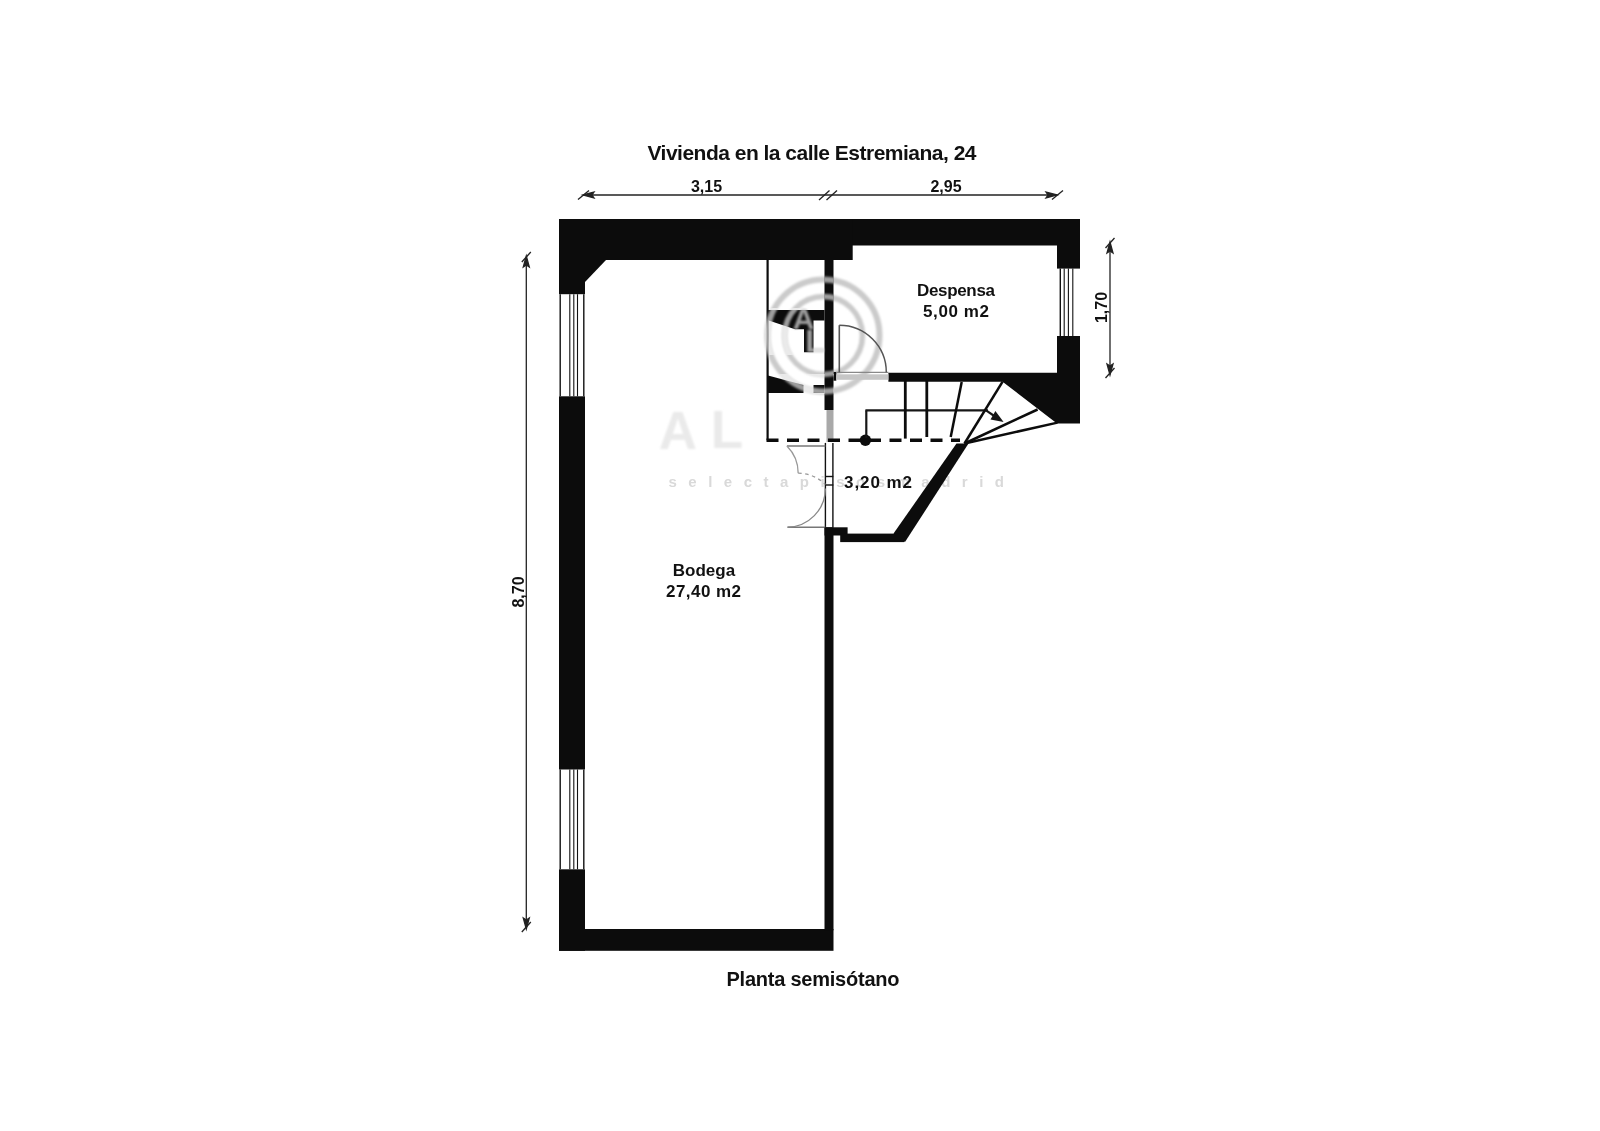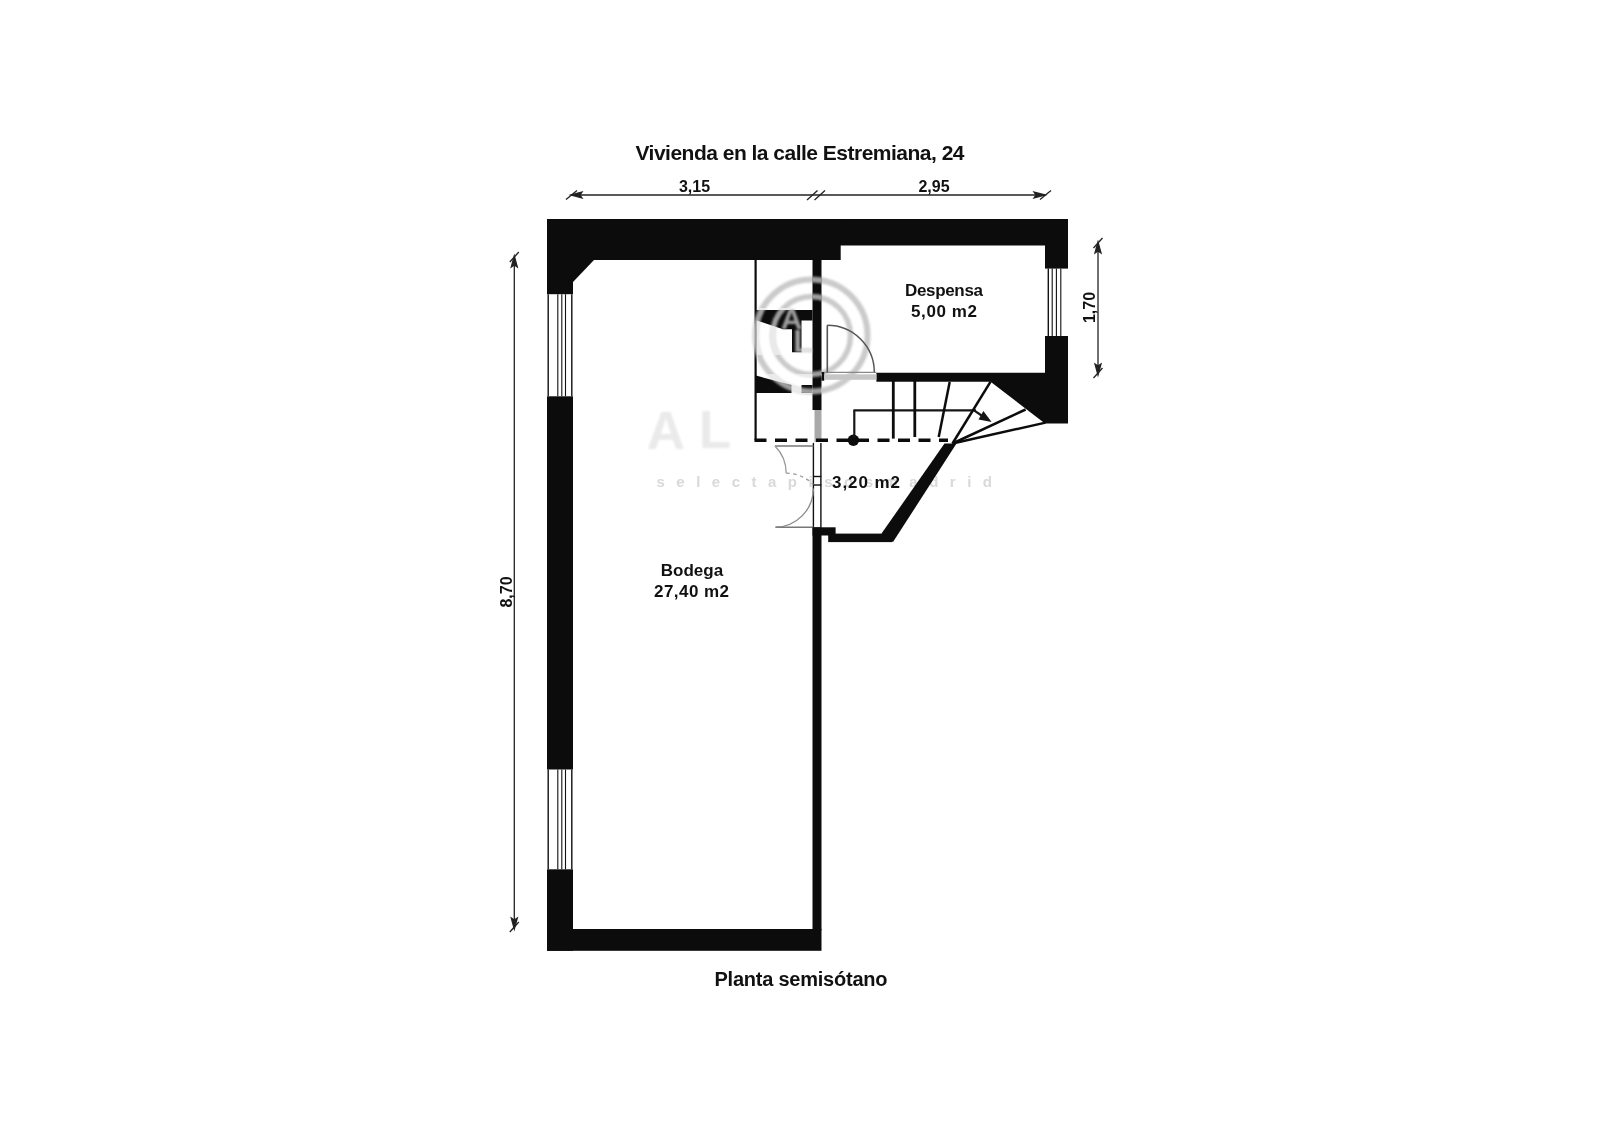--- a/index.html
+++ b/index.html
@@ -1,16 +1,16 @@
 <!DOCTYPE html>
 <html><head>
 <meta charset="utf-8">
 <style>
   html,body{margin:0;padding:0;background:#ffffff;}
-  .page{position:relative;width:1556px;height:1131px;background:#ffffff;overflow:hidden;}
+  .page{position:relative;width:1556px;height:1131px;background:#ffffff;overflow:hidden;margin-left:12px;}
   svg{position:absolute;left:0;top:0;}
   text{font-family:"Liberation Sans", sans-serif;}
 </style>
 </head>
 <body>
 
 <div class="page">
 <svg width="1600" height="1131" viewBox="0 0 1600 1131" style="filter: blur(0.6px);">
 
   <rect x="0" y="0" width="1600" height="1131" fill="#ffffff"></rect>

